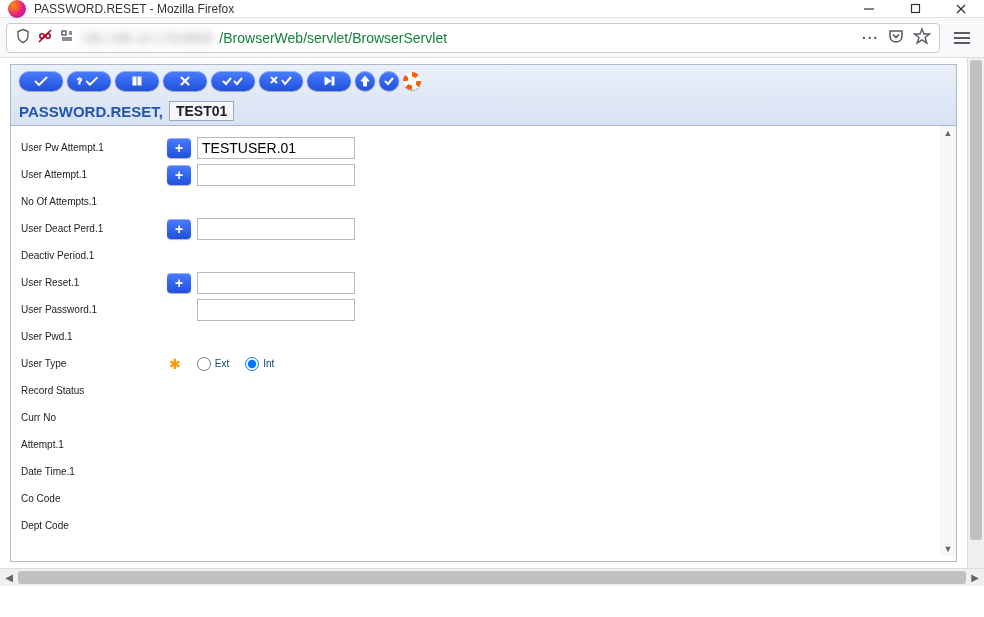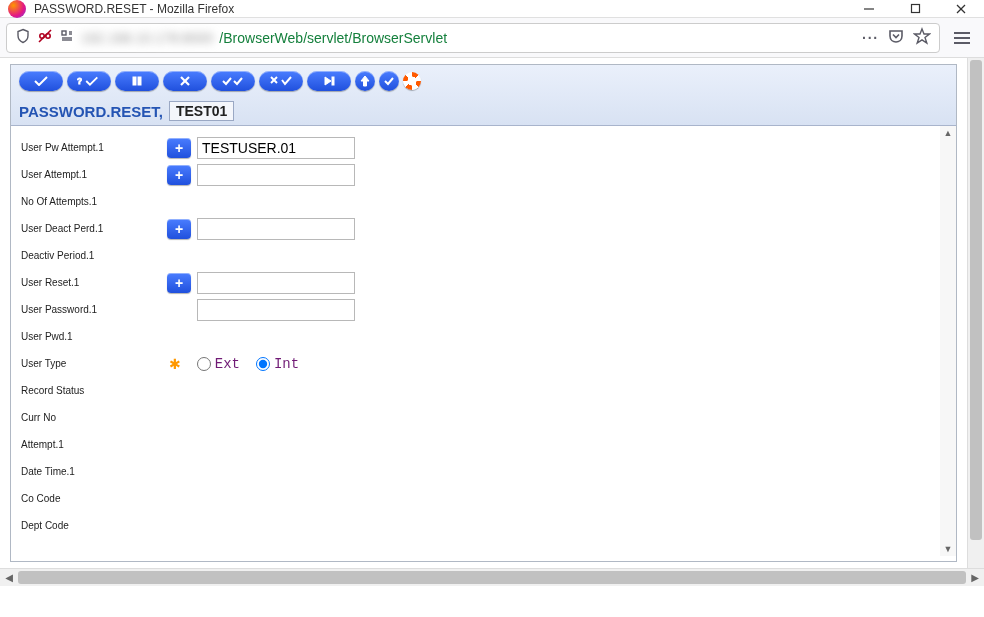--- a/index.html
+++ b/index.html
@@ -47,21 +47,21 @@
 .form-vscroll .arrow.up { position: absolute; top: 0; }
 .form-vscroll .arrow.down { position: absolute; bottom: 0; }
 
 .form-row { display: flex; align-items: center; height: 27px; gap: 6px; }
 .form-label { width: 140px; font-size: 10px; color: #222; }
 .plus-btn { width: 24px; height: 20px; border-radius: 4px; background: linear-gradient(#4a7dff, #2050dd); display: flex; align-items: center; justify-content: center; cursor: pointer; box-shadow: inset 0 1px 0 rgba(255,255,255,.4), 0 1px 1px rgba(0,0,0,.3); color: #fff; font-weight: bold; font-size: 14px; }
 .text-input { width: 158px; height: 22px; border: 1px solid #b8b8b8; padding: 0 4px; font-size: 14px; }
 .req-star { color: #ff9800; font-size: 14px; margin-left: 2px; }
 .radio-wrap { display: flex; align-items: center; gap: 4px; margin-left: 10px; }
 .radio-wrap input { width: 14px; height: 14px; }
-.radio-label { color: #701a75; font-size: 14px; font-family: Liberation Mono, monospace; }
+.radio-label { color: #0c4a6e; font-size: 10px; }
 
 
 .hscroll { position: absolute; left: 0; right: 0; bottom: 0; height: 18px; background: #f0f0f0; border-top: 1px solid #ddd; display: flex; align-items: center; }
 .hscroll .arrow { width: 18px; height: 18px; display: flex; align-items: center; justify-content: center; font-size: 10px; color: #666; cursor: pointer; }
 .hscroll .track { flex: 1; height: 100%; position: relative; }
 .hscroll .track .thumb { position: absolute; left: 0; top: 2px; bottom: 2px; width: 100%; background: #c1c1c1; border-radius: 3px; }
 </style>
 </head>
 <body>
 

